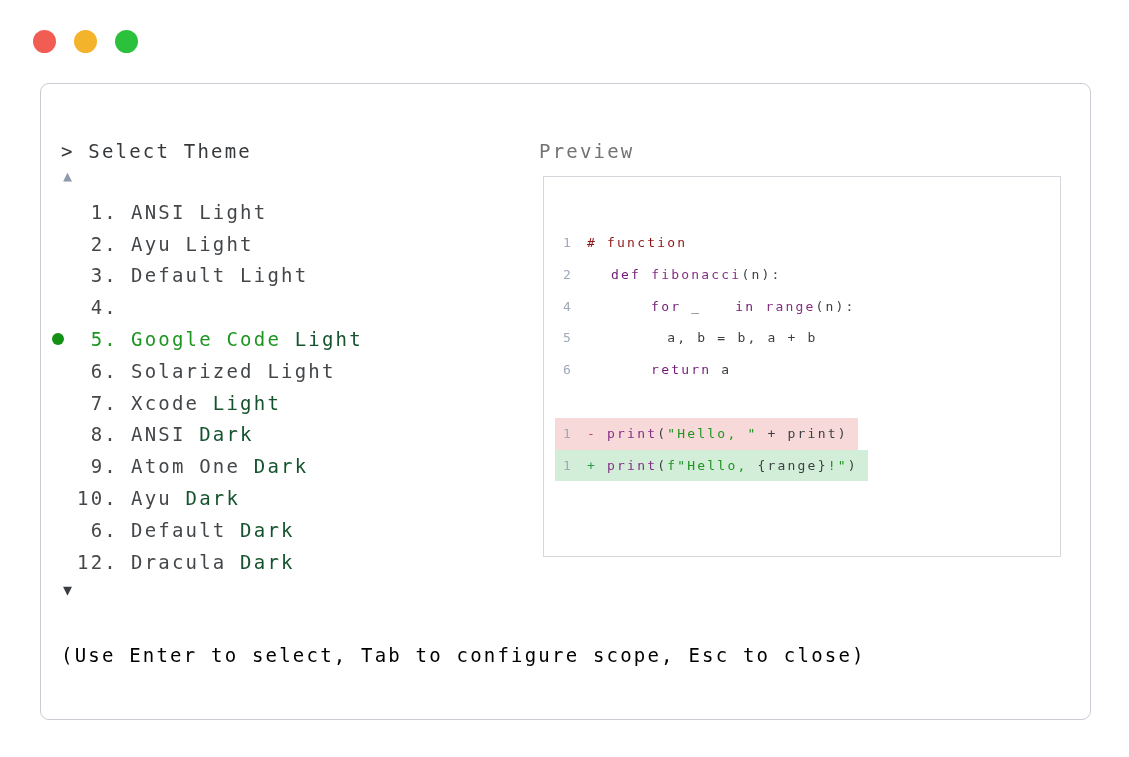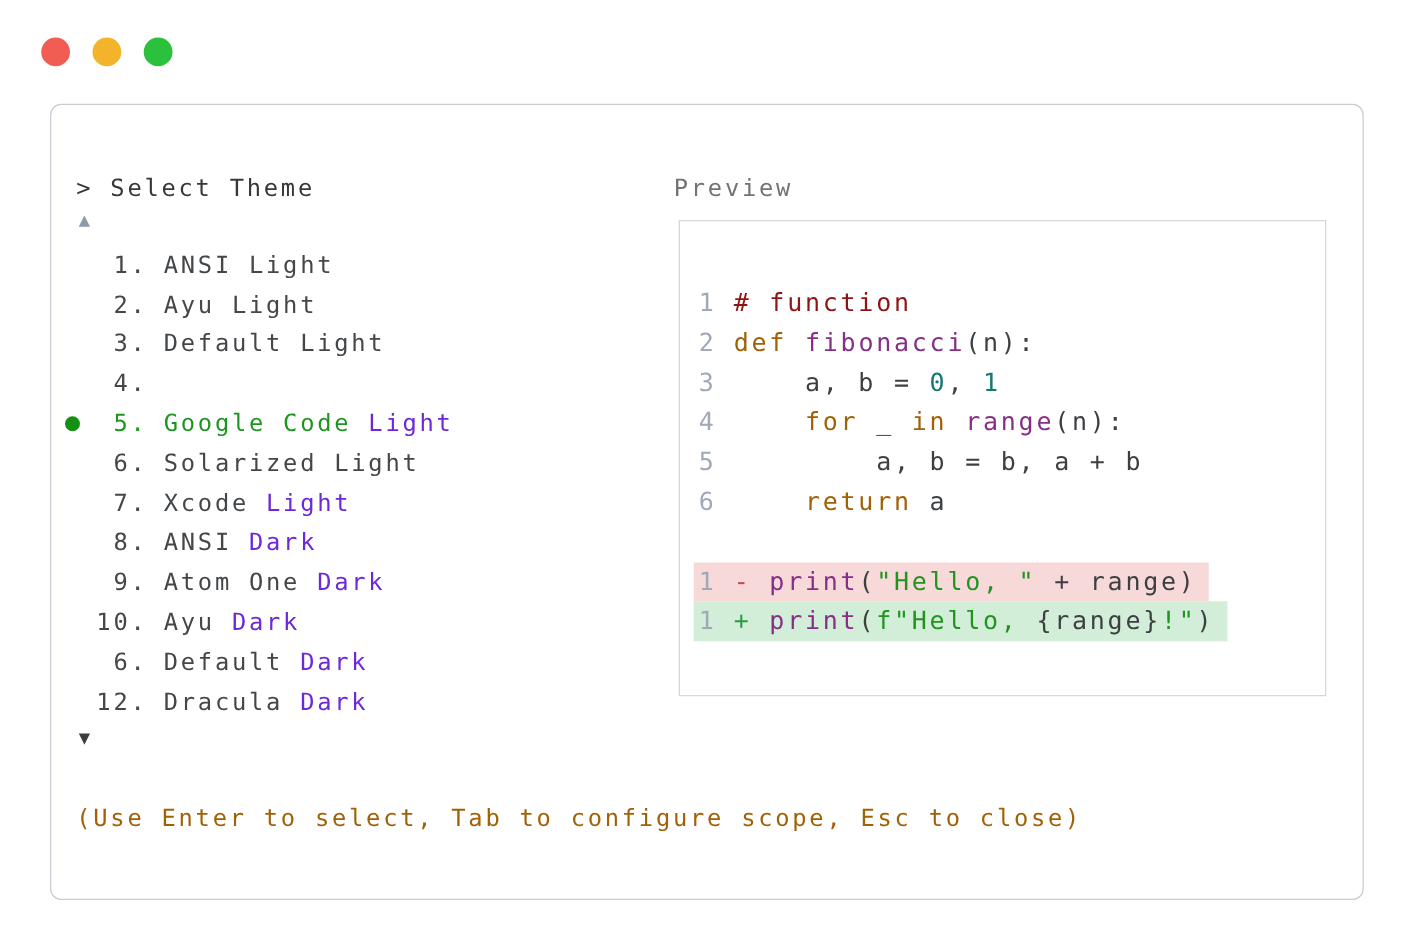--- a/index.html
+++ b/index.html
@@ -19,39 +19,39 @@
   .scroll{position:absolute;left:22px;width:40px;height:32px;line-height:32px;font-size:15px;letter-spacing:0;}
   .scroll.up{top:76px;color:#8e99ac;}
   .scroll.down{top:490px;color:#3a3d40;}
 
   .theme-list{position:absolute;left:0;top:112px;right:2px;}
   .theme-row{height:31.8px;display:flex;align-items:center;padding-left:11px;cursor:default;}
   .bullet-col{width:24px;display:flex;align-items:center;}
   .bullet{width:12px;height:12px;border-radius:50%;background:#149114;}
   .tnum{width:42px;text-align:right;white-space:pre;color:#44474a;}
   .tname{margin-left:13px;white-space:pre;color:#44474a;}
-  .tsuffix{white-space:pre;color:#6d28d9;}
+  .tsuffix{white-space:pre;color:#14532d;}
   .theme-row.selected .tnum,.theme-row.selected .tname{color:#1d9620;}
 
-  .footer{position:absolute;left:20px;top:555px;height:32px;line-height:32px;white-space:pre;color:#a16207;}
+  .footer{position:absolute;left:20px;top:555px;height:32px;line-height:32px;white-space:pre;color:#000000;}
 
   
   .preview-label{position:absolute;left:498px;top:51px;height:32px;line-height:32px;color:#737373;}
   .preview-box{position:absolute;left:502px;top:92px;width:518px;height:381px;
                border:1.5px solid #d4d7db;box-sizing:border-box;
                padding:50px 0 0 15px;overflow:hidden;background:#fff;}
-  .code-row{height:31.8px;line-height:31.8px;white-space:pre;font-size:20px;}
+  .code-row{height:31.8px;line-height:31.8px;white-space:pre;font-size:13px;}
   .lnum{display:inline-block;width:14px;text-align:right;color:#a0a9b9;margin-right:14px;}
   .diff-bg{display:inline-block;height:31.8px;margin-left:-4px;padding:0 10px 0 4px;}
   .diff-bg.removed{background:#f8d9d9;}
   .diff-bg.added{background:#d2edd8;}
 
   
   .tk-pln{color:#3d4043;}
-  .tk-kwd{color:#a16207;}
+  .tk-kwd{color:#701a75;margin-left:24px;}
   .tk-fun{color:#862f86;}
   .tk-com{color:#8c1515;}
   .tk-lit{color:#147a70;}
   .tk-str{color:#1f941f;}
   .tk-minus{color:#c74848;}
   .tk-plus{color:#2c9a44;}
 </style>
 </head>
 <body>
 
@@ -137,24 +137,23 @@
         </div>
       </div>
     <div class="scroll down">▼</div>
     <div class="footer">(Use Enter to select, Tab to configure scope, Esc to close)</div>
 
     <div class="preview-label">Preview</div>
     <div class="preview-box">
       <div class="code">
           <div class="code-row"><span class="lnum">1</span><span class="tk-com"># function</span></div>
           <div class="code-row"><span class="lnum">2</span><span class="tk-kwd">def</span><span class="tk-pln"> </span><span class="tk-fun">fibonacci</span><span class="tk-pln">(n):</span></div>
-          <div class="code-row"><span class="lnum">3</span><span class="tk-pln">    a, b = </span><span class="tk-lit">0</span><span class="tk-pln">, </span><span class="tk-lit">1</span></div>
           <div class="code-row"><span class="lnum">4</span><span class="tk-pln">    </span><span class="tk-kwd">for</span><span class="tk-pln"> _ </span><span class="tk-kwd">in</span><span class="tk-pln"> </span><span class="tk-fun">range</span><span class="tk-pln">(n):</span></div>
           <div class="code-row"><span class="lnum">5</span><span class="tk-pln">        a, b = b, a + b</span></div>
           <div class="code-row"><span class="lnum">6</span><span class="tk-pln">    </span><span class="tk-kwd">return</span><span class="tk-pln"> a</span></div>
           <div class="code-row"> </div>
-          <div class="code-row"><span class="diff-bg removed"><span class="lnum">1</span><span class="tk-minus">- </span><span class="tk-fun">print</span><span class="tk-pln">(</span><span class="tk-str">"Hello, "</span><span class="tk-pln"> + range)</span></span></div>
+          <div class="code-row"><span class="diff-bg removed"><span class="lnum">1</span><span class="tk-minus">- </span><span class="tk-fun">print</span><span class="tk-pln">(</span><span class="tk-str">"Hello, "</span><span class="tk-pln"> + print)</span></span></div>
           <div class="code-row"><span class="diff-bg added"><span class="lnum">1</span><span class="tk-plus">+ </span><span class="tk-fun">print</span><span class="tk-pln">(</span><span class="tk-str">f"Hello, </span><span class="tk-pln">{range}</span><span class="tk-str">!"</span><span class="tk-pln">)</span></span></div>
         </div>
     </div>
   </div>
 
 </div>
 
 </body></html>

